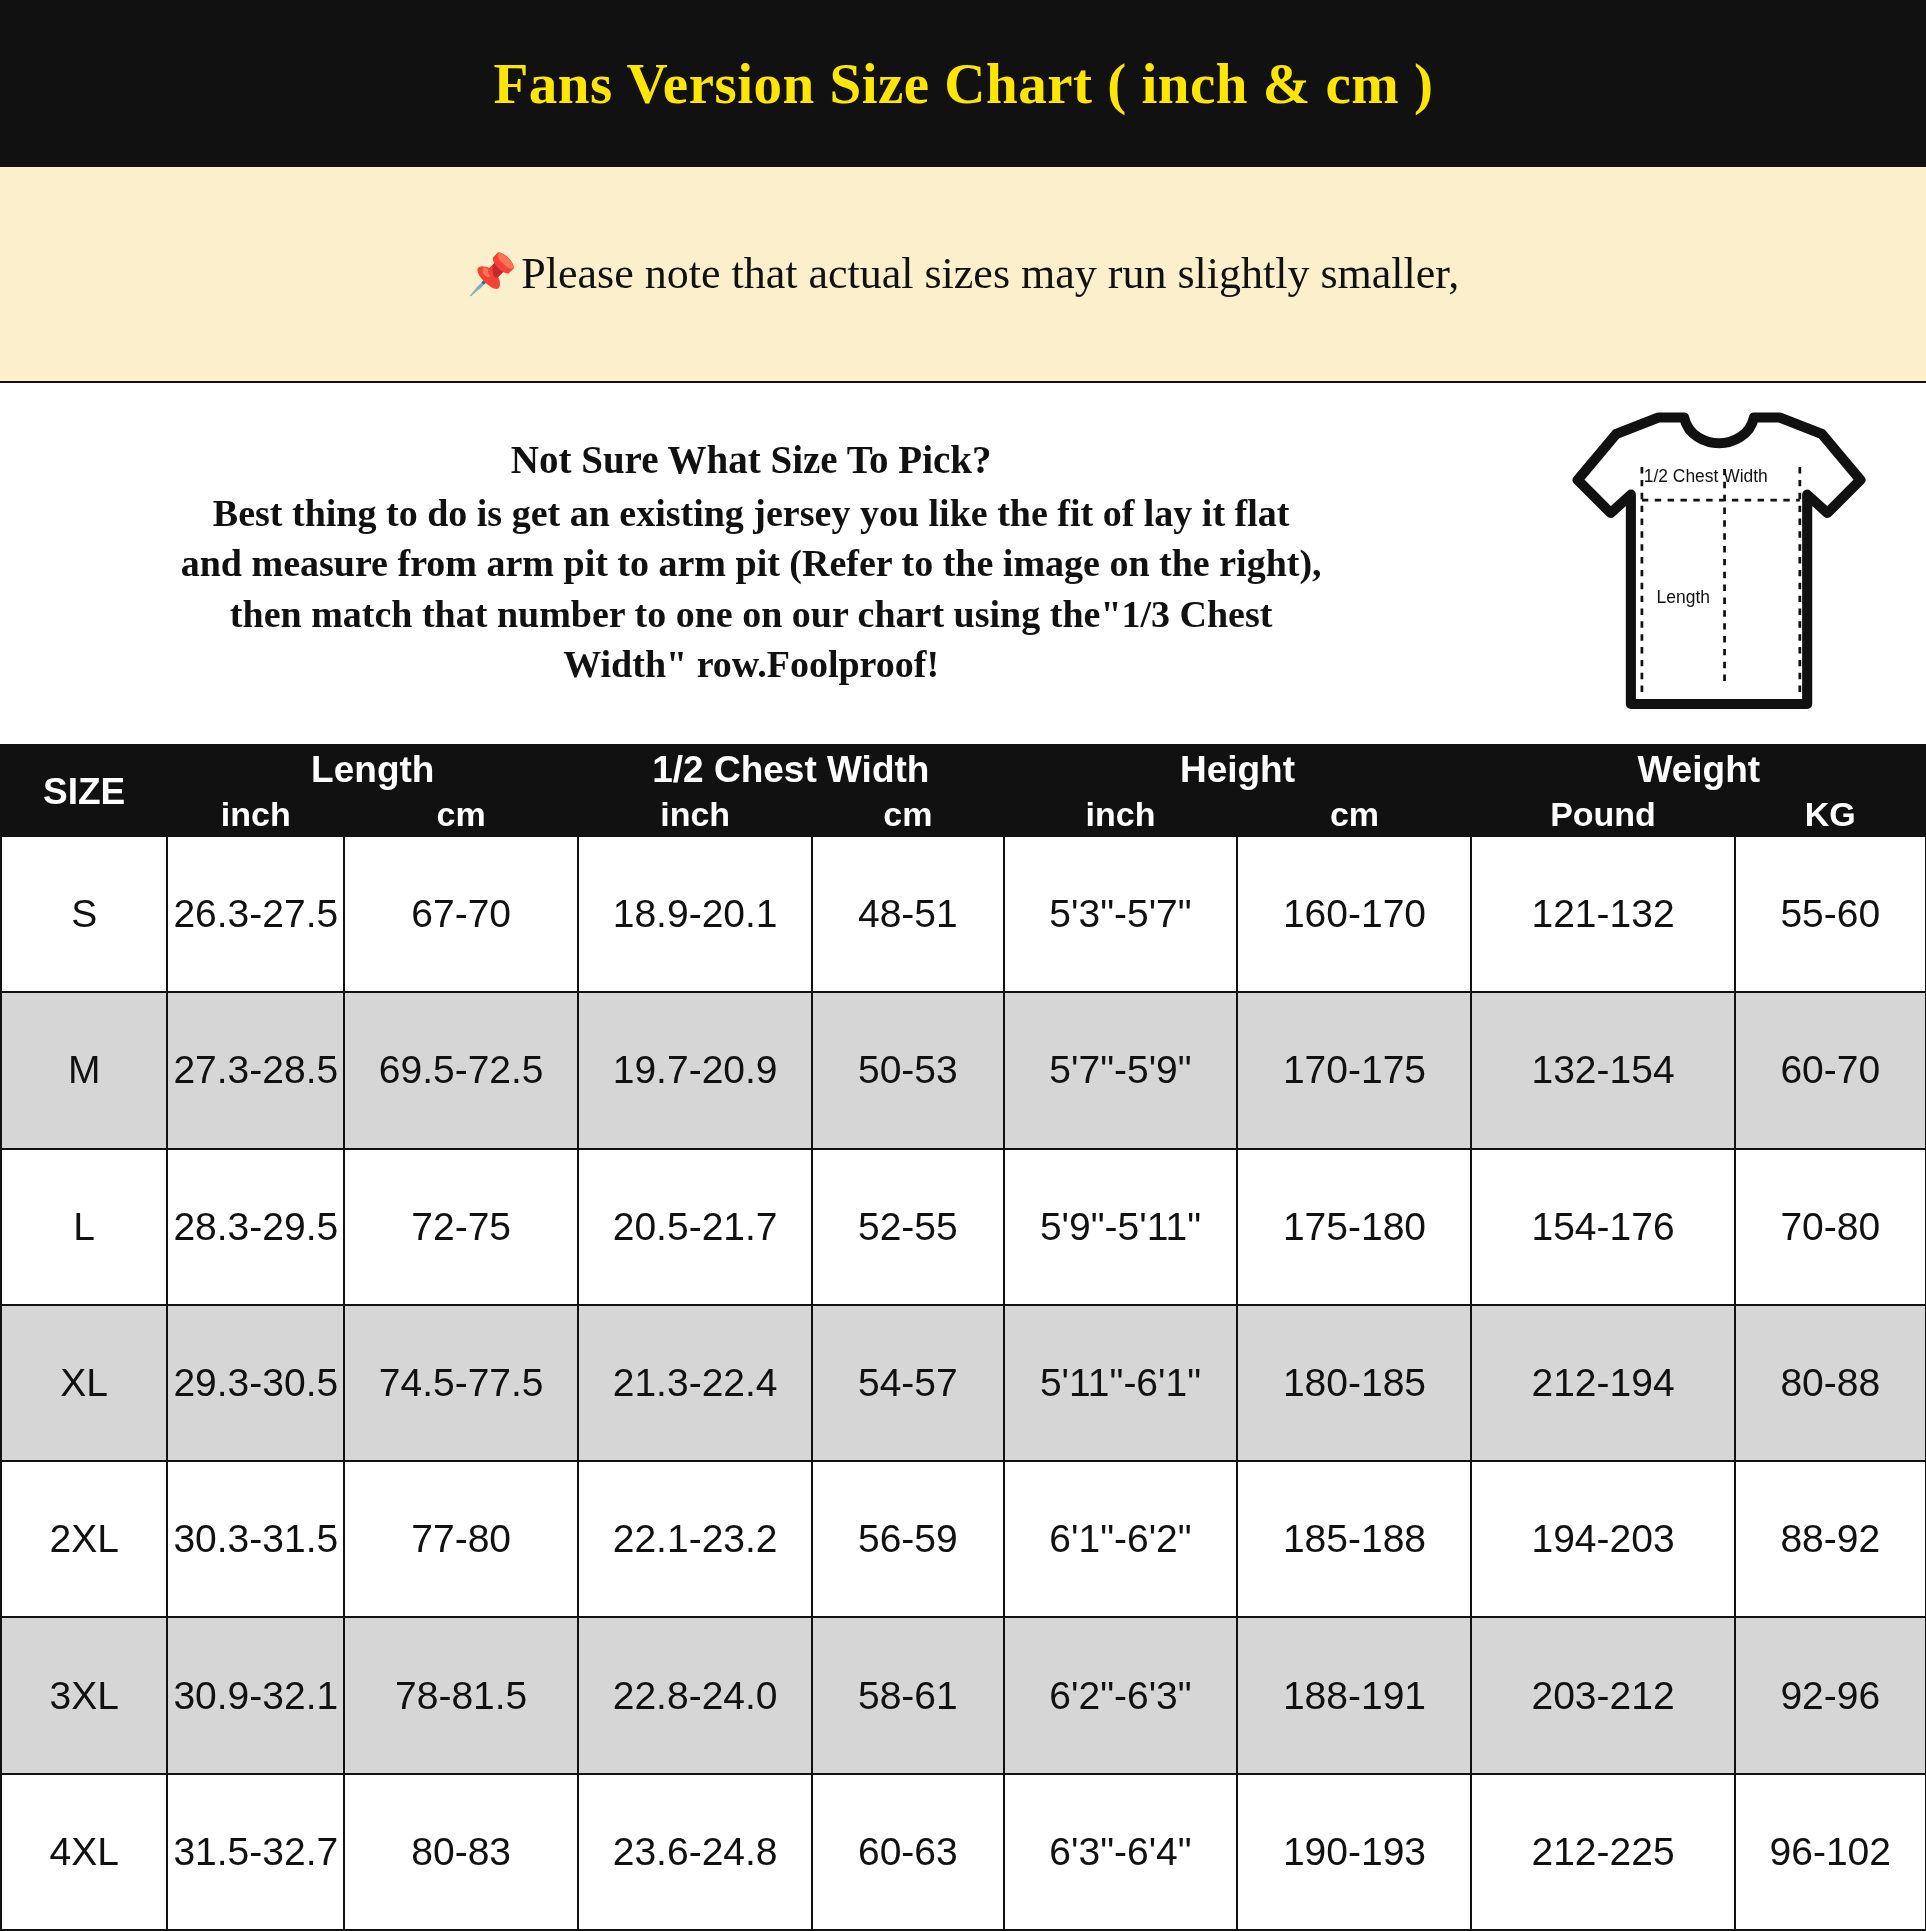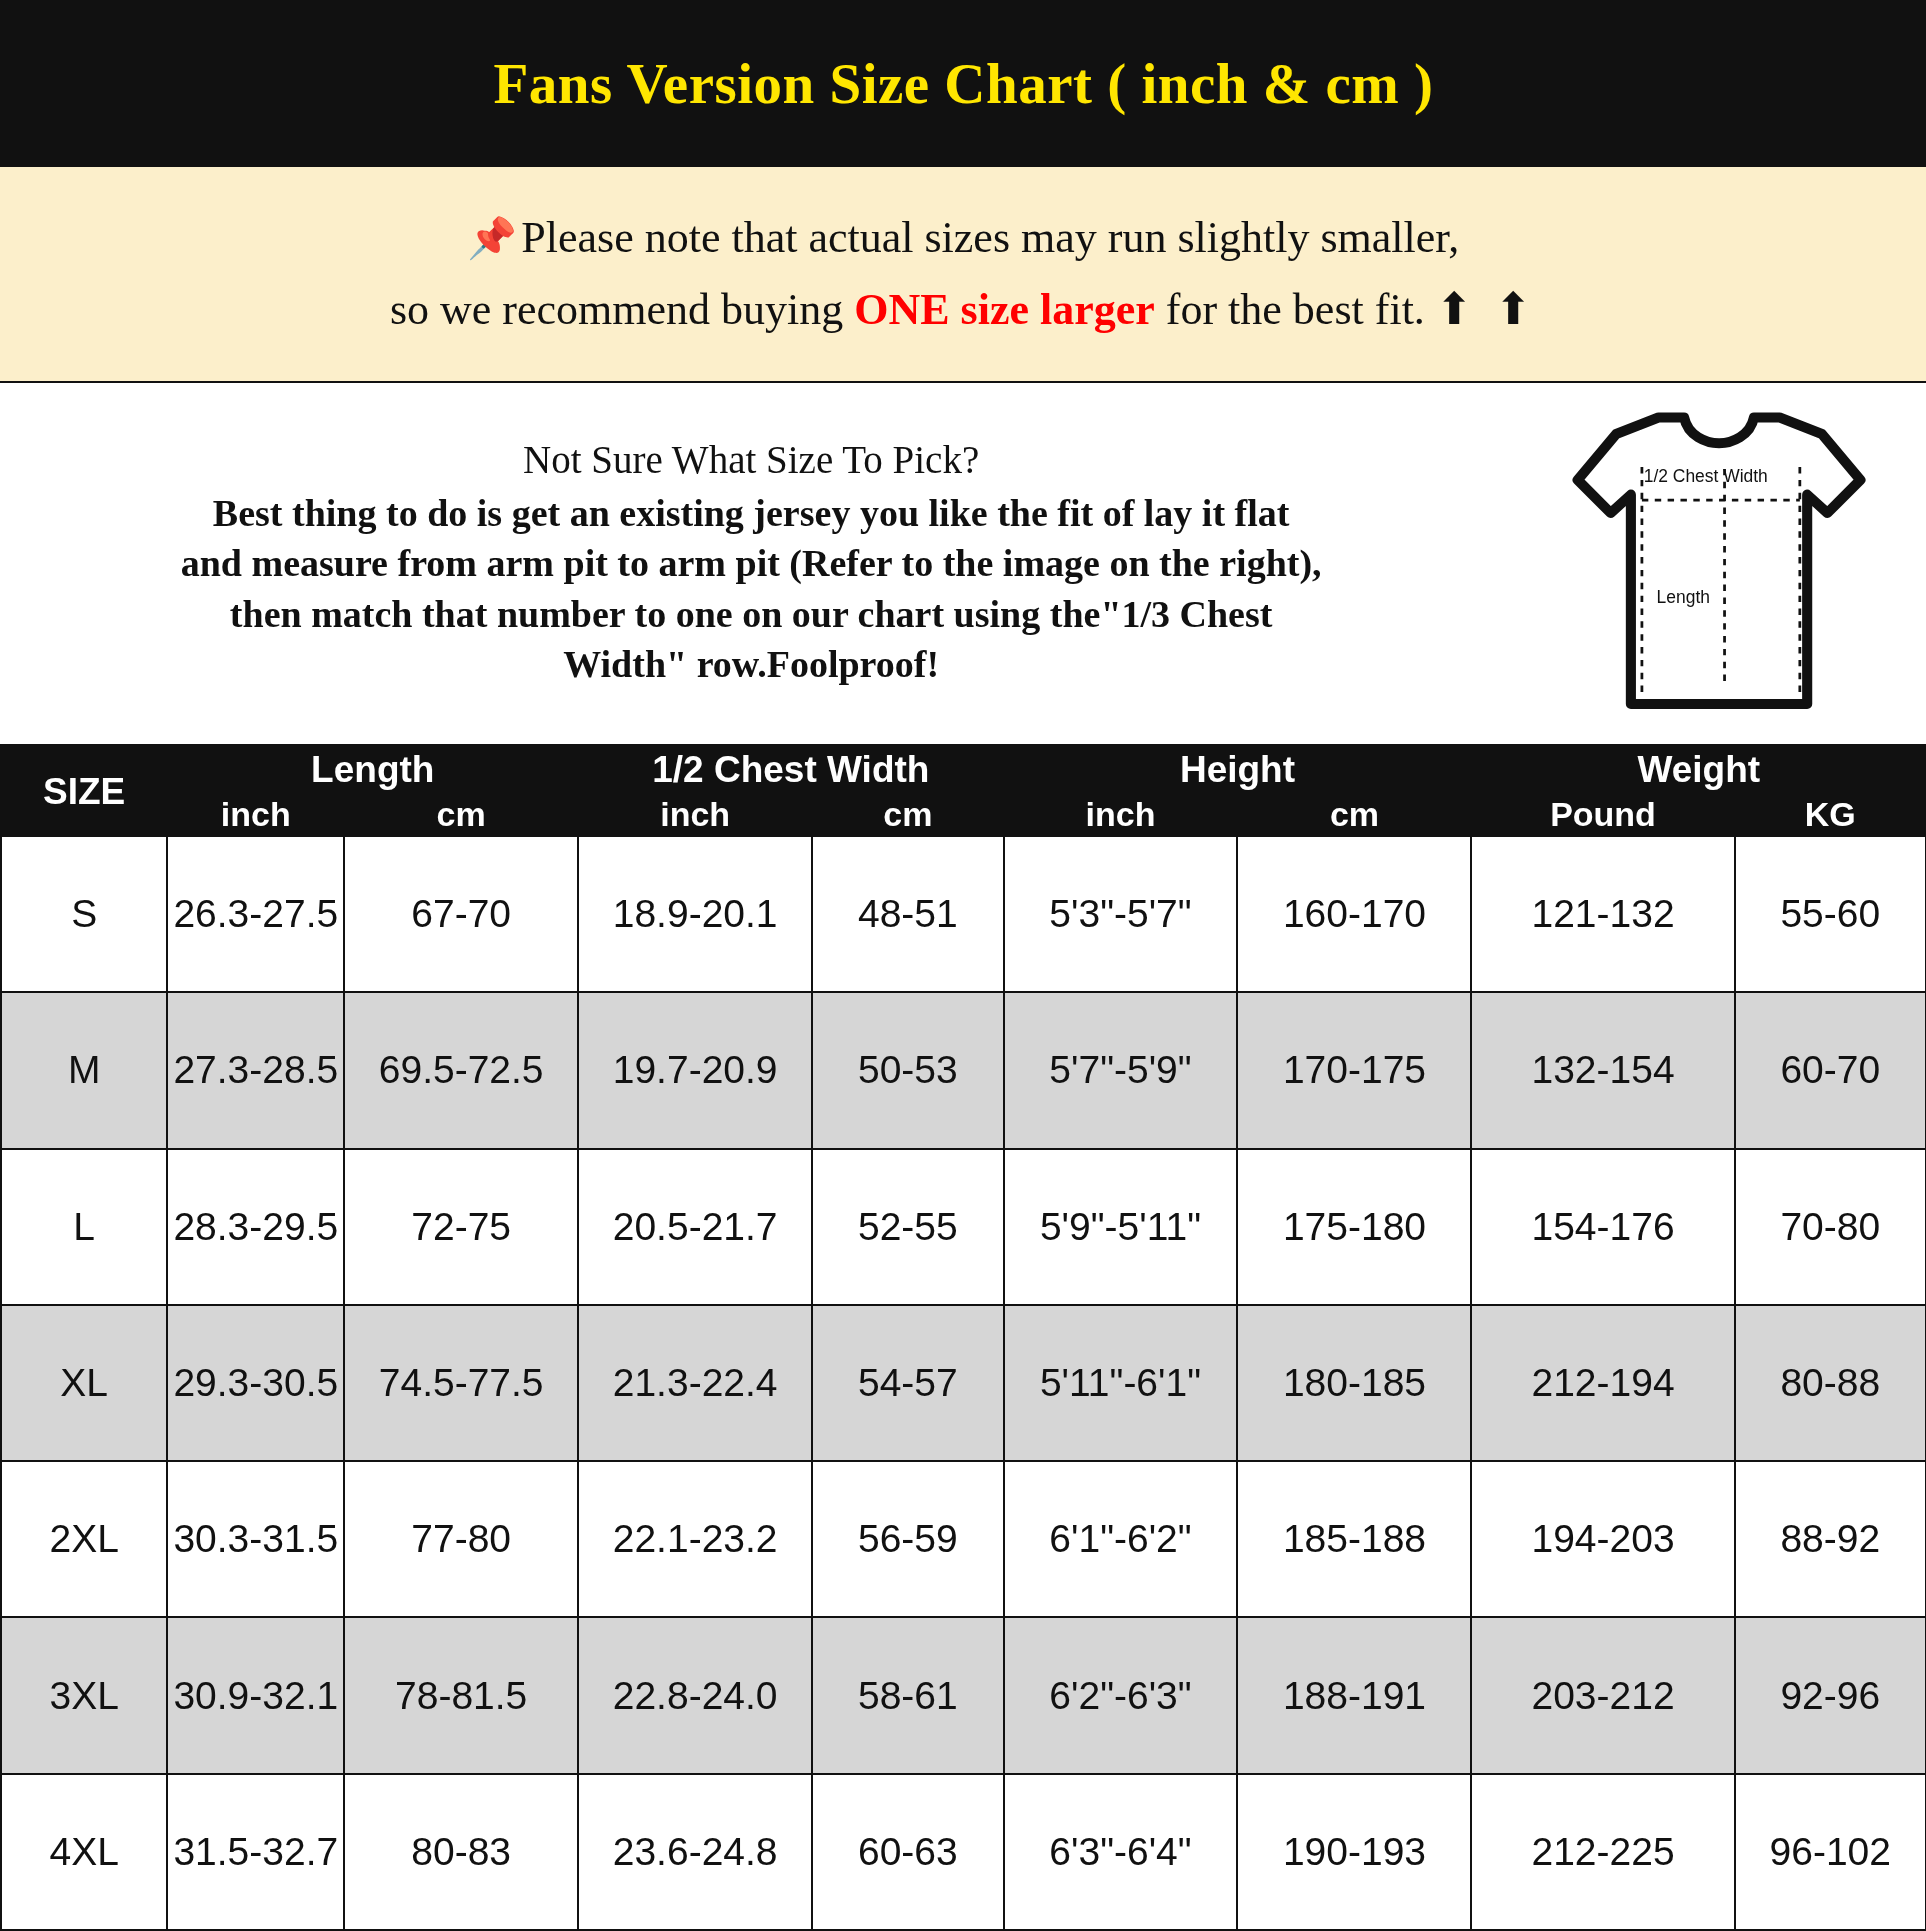--- a/index.html
+++ b/index.html
@@ -79,21 +79,21 @@
     border-bottom: 2.8px solid #111;
   }
   .help-text {
     flex: 1 1 auto;
     padding-left: 16.5px;
     padding-right: 9.2px;
     text-align: center;
   }
   .help-title {
     font-size: 39px;
-    font-weight: normal;
+    font-weight: bold;
     color: #111;
     font-family: "Liberation Serif", serif;
     margin-bottom: 5.5px;
   }
   .help-body {
     font-size: 38px;
     font-weight: bold;
     color: #111;
     font-family: "Liberation Serif", serif;
     line-height: 1.33;
@@ -156,23 +156,20 @@
 
 <div id="page">
 
   <div class="title-bar">
     <div class="title-text">Fans Version Size Chart ( inch &amp; cm )</div>
   </div>
 
   <div class="note-band">
     <div class="note-line">
       <span class="pin-icon">📌</span><span>Please note that actual sizes may run slightly smaller,</span>
-    </div>
-    <div class="note-line">
-      <span>so we recommend buying </span><span class="note-emph">ONE size larger</span><span> for the best fit. </span><span class="arrows">⬆ ⬆</span>
     </div>
   </div>
 
   <div class="help-section">
     <div class="help-text">
       <div class="help-title">Not Sure What Size To Pick?</div>
       <div class="help-body">Best thing to do is get an existing jersey you like the fit of lay it flat</div>
       <div class="help-body">and measure from arm pit to arm pit (Refer to the image on the right),</div>
       <div class="help-body">then match that number to one on our chart using the"1/3 Chest</div>
       <div class="help-body">Width" row.Foolproof!</div>

